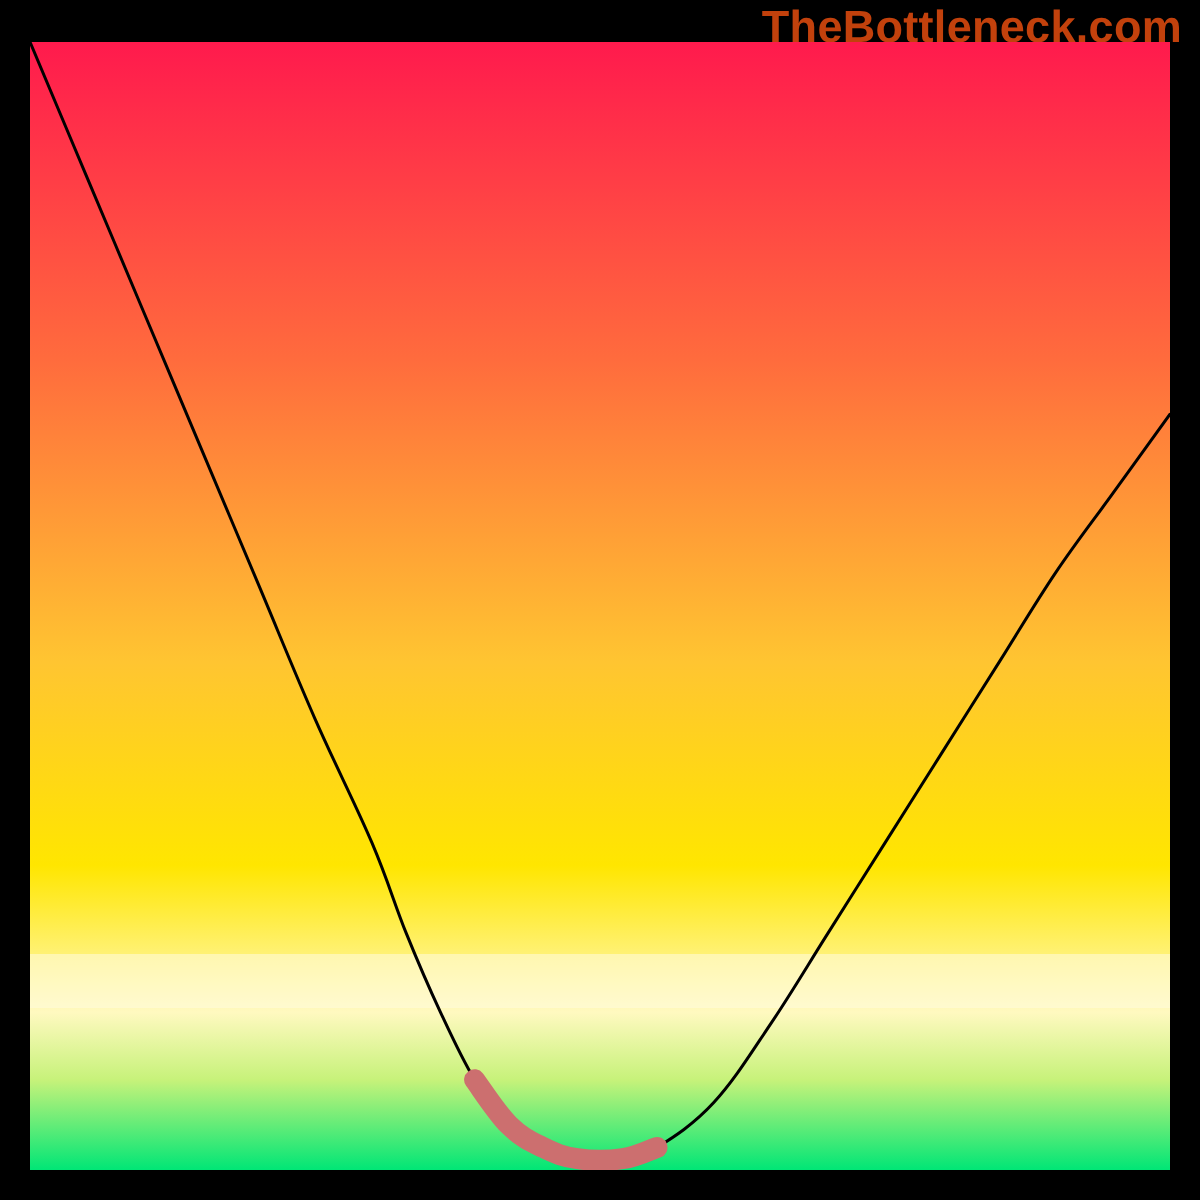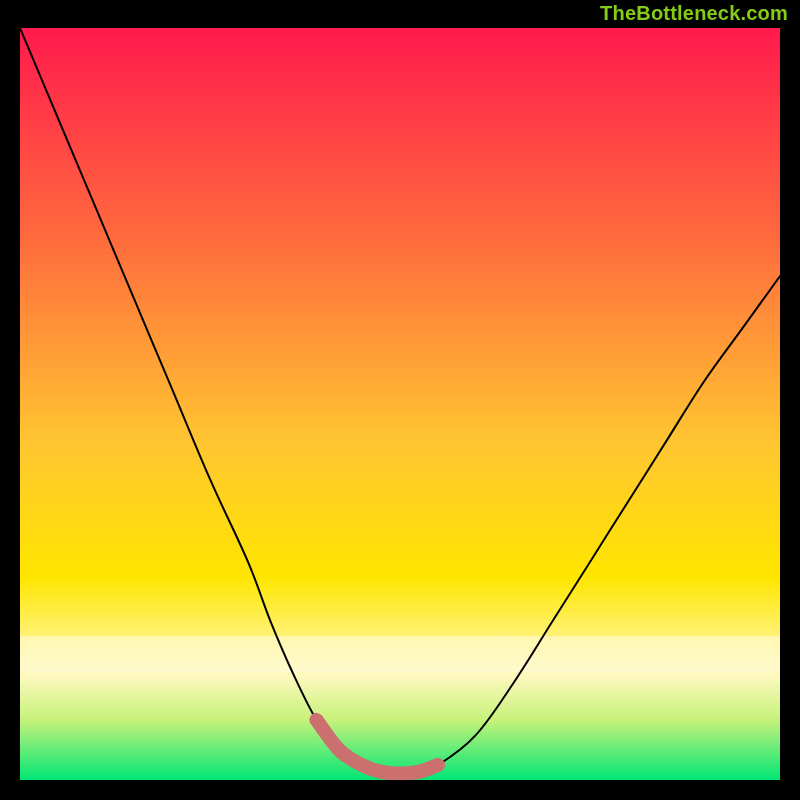--- a/index.html
+++ b/index.html
@@ -14,22 +14,22 @@
   .frame {
     position: absolute;
     left: 0; top: 0;
     width: 800px; height: 800px;
     background: #000;
   }
   .watermark {
     position: absolute;
     top: 2px;
     right: 12px;
-    color: #84cc16;
-    font-size: 20px;
+    color: #c2410c;
+    font-size: 30px;
     font-weight: 600;
     letter-spacing: 0.2px;
     pointer-events: none;
   }
   .plot-area {
     position: absolute;
     left: 20px;
     top: 28px;
     width: 760px;
     height: 752px;

